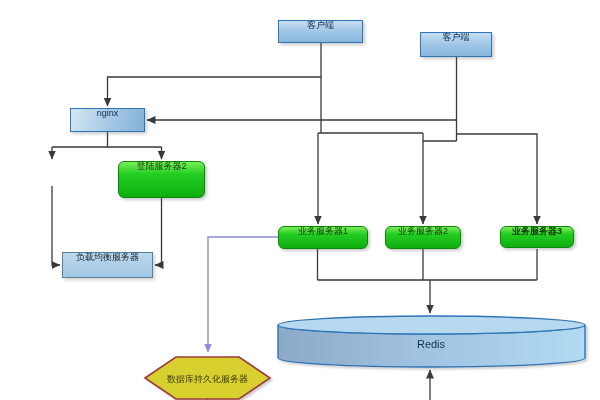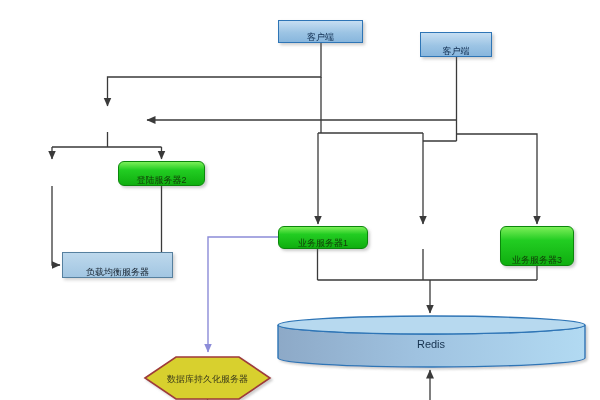--- a/index.html
+++ b/index.html
@@ -2,21 +2,21 @@
 <html><head>
 <meta charset="utf-8">
 <style>
   html,body { margin:0; padding:0; background:#fff; }
   .canvas {
     position:relative; width:600px; height:400px; background:#ffffff;
     font-family:"Liberation Sans", sans-serif; overflow:hidden;
   }
   svg.layer { position:absolute; left:0; top:0; width:600px; height:400px; }
   .node {
-    position:absolute; display:flex; align-items:flex-end; justify-content:center;
+    position:absolute; display:flex; align-items:flex-start; justify-content:center;
     font-size:9px; line-height:1; box-sizing:border-box; white-space:nowrap;
   }
   .blue {
     background:linear-gradient(180deg,#c6def2 0%,#9cc4e4 55%,#88b6dd 100%);
     border:1.6px solid #2e75b6; color:#0d2a4d;
     box-shadow:2px 2px 3px rgba(110,110,110,.35);
   }
   .nginx-box {
     background:linear-gradient(110deg,#d7e7f5 0%,#a3c7e4 55%,#82b0d7 100%);
     border:1.6px solid #2e75b6; color:#0d2a4d;
@@ -90,32 +90,38 @@
   </svg>
 
   <div class="node blue" style="left:278px;top:20px;width:85px;height:23px;">
     <span>客户端</span>
   </div>
 
   <div class="node blue" style="left:420px;top:32px;width:72px;height:25px;">
     <span>客户端</span>
   </div>
 
+  <div class="node nginx-box" style="left:70px;top:108px;width:75px;height:24px;">
+    <span>nginx</span>
+  </div>
 
 
-  <div class="node green" style="left:118px;top:161px;width:87px;height:25px;">
+  <div class="node green" style="left:118px;top:161px;width:87px;height:37px;">
     <span>登陆服务器2</span>
   </div>
 
-  <div class="node lb" style="left:62px;top:252px;width:111px;height:26px;">
+  <div class="node lb" style="left:62px;top:252px;width:91px;height:26px;">
     <span>负载均衡服务器</span>
   </div>
 
   <div class="node green" style="left:278px;top:226px;width:90px;height:23px;">
     <span>业务服务器1</span>
   </div>
 
+  <div class="node green" style="left:385px;top:226px;width:76px;height:23px;">
+    <span>业务服务器2</span>
+  </div>
 
-  <div class="node green" style="left:500px;top:226px;width:74px;height:40px;">
+  <div class="node green" style="left:500px;top:226px;width:74px;height:22px;font-weight:bold;">
     <span>业务服务器3</span>
   </div>
 
 </div>
 
 </body></html>

